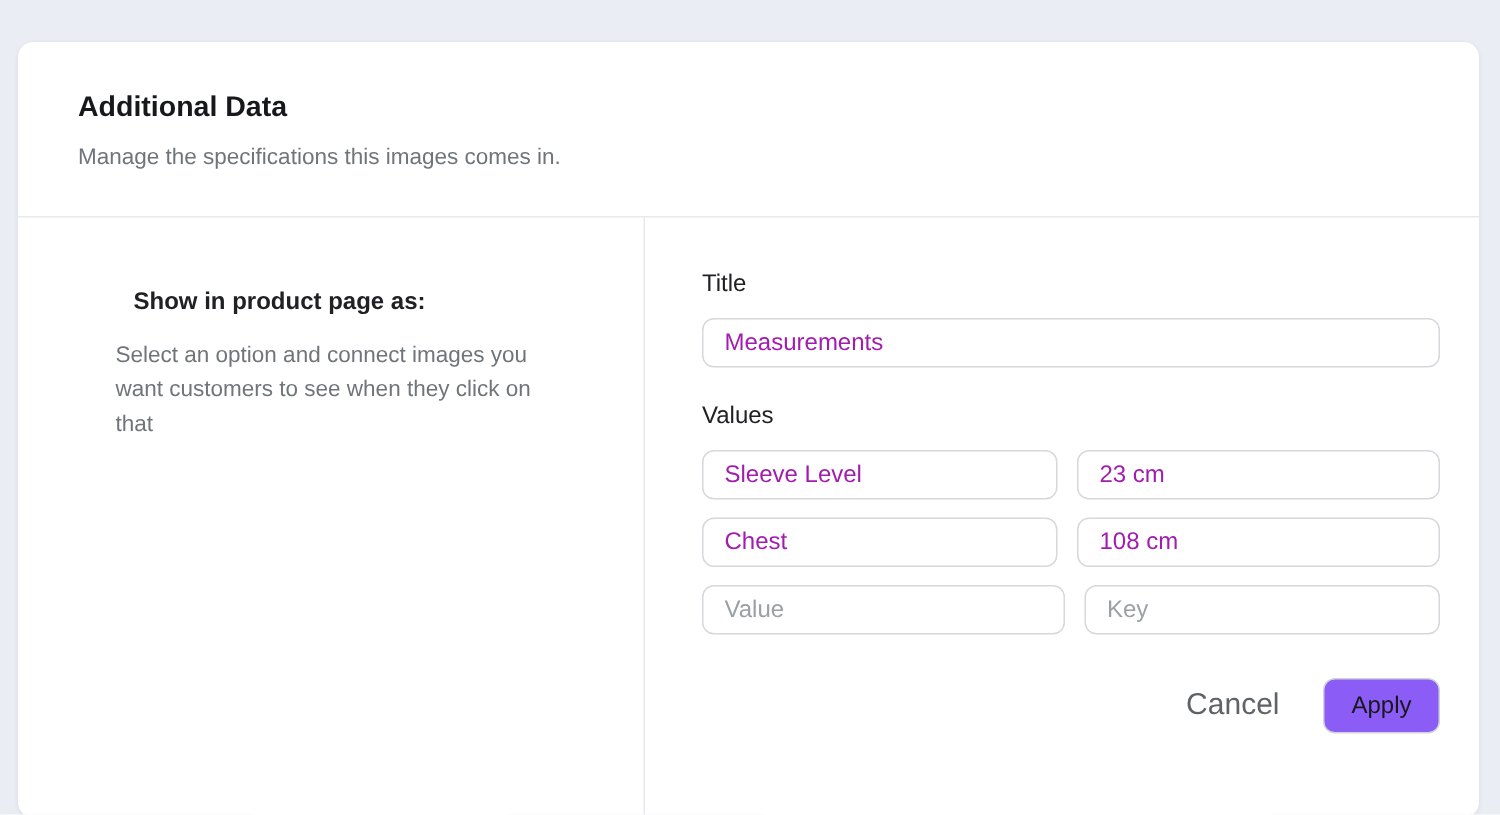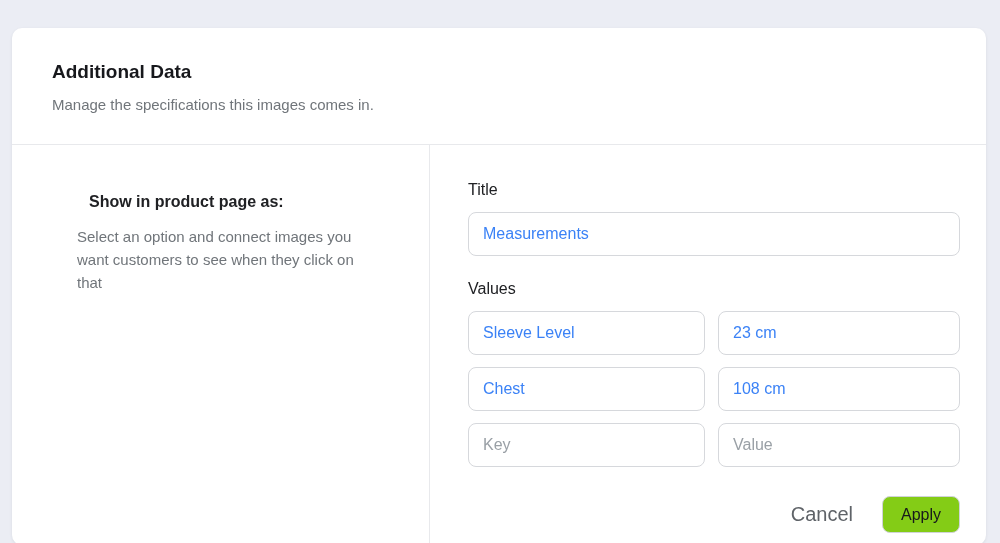--- a/index.html
+++ b/index.html
@@ -69,28 +69,28 @@
     padding: 35px 26px 0 38px;
   }
   .field-label {
     display: block;
     font-size: 16px;
     line-height: 20px;
     color: #202124;
   }
   .values-label { margin-top: 23px; }
   .text-input {
-    height: 44px;
+    height: 33px;
     border: 1px solid #d6d8dc;
     border-radius: 8px;
     background: #ffffff;
     padding: 0 14px;
     font-family: "Liberation Sans", sans-serif;
     font-size: 16px;
-    color: #3b82f6;
+    color: #a21caf;
     outline: none;
   }
   .text-input::placeholder { color: #9aa0a6; opacity: 1; }
   .title-input {
     width: 100%;
     margin-top: 12px;
   }
   .kv-row {
     display: flex;
     gap: 13px;
@@ -110,21 +110,21 @@
     padding: 0;
     margin-right: 29px;
     font-family: "Liberation Sans", sans-serif;
     font-size: 20px;
     color: #5f6368;
     cursor: pointer;
   }
   .apply-btn {
     width: 78px;
     height: 37px;
-    background: #84cc16;
+    background: #8b5cf6;
     border: 1px solid #d0d3d7;
     border-radius: 8px;
     font-family: "Liberation Sans", sans-serif;
     font-size: 16px;
     color: #17181c;
     cursor: pointer;
   }
 </style>
 </head>
 <body>
@@ -154,22 +154,22 @@
         <input class="text-input key-input" type="text" value="Sleeve Level" style="">
         <input class="text-input value-input" type="text" value="23 cm" style="">
       </div>
 
       <div class="kv-row">
         <input class="text-input key-input" type="text" value="Chest" style="">
         <input class="text-input value-input" type="text" value="108 cm" style="">
       </div>
 
       <div class="kv-row">
+        <input class="text-input value-input" type="text" placeholder="Value" style="">
         <input class="text-input key-input" type="text" placeholder="Key" style="">
-        <input class="text-input value-input" type="text" placeholder="Value" style="">
       </div>
 
       <div class="form-footer">
         <button class="cancel-btn">Cancel</button>
         <button class="apply-btn">Apply</button>
       </div>
 
     </div>
   </div>
 </div>

